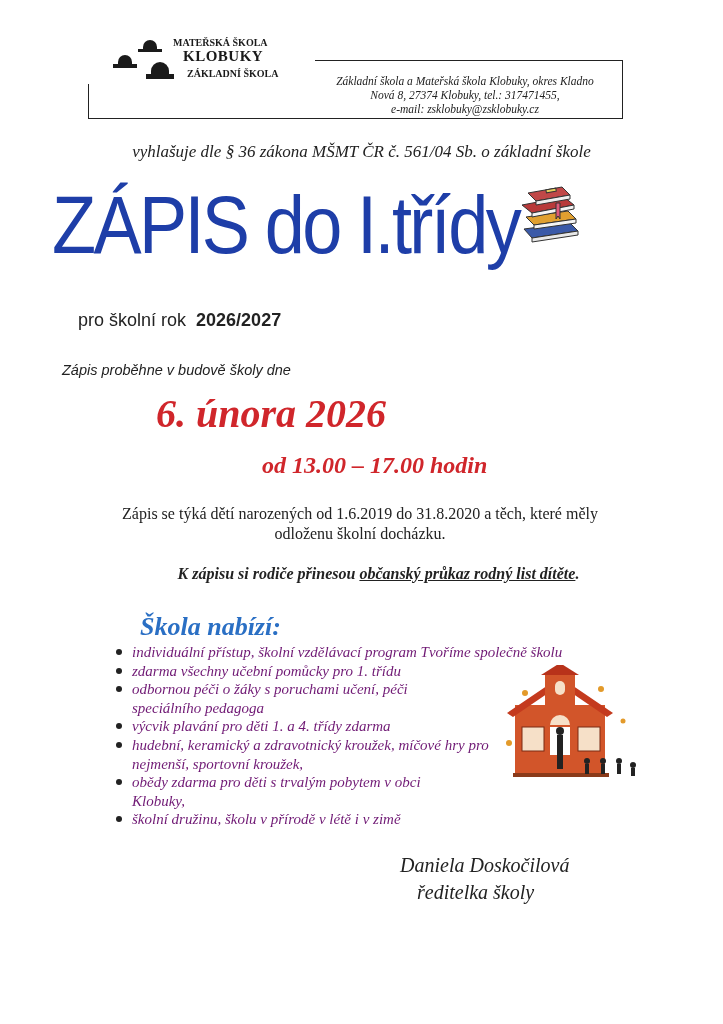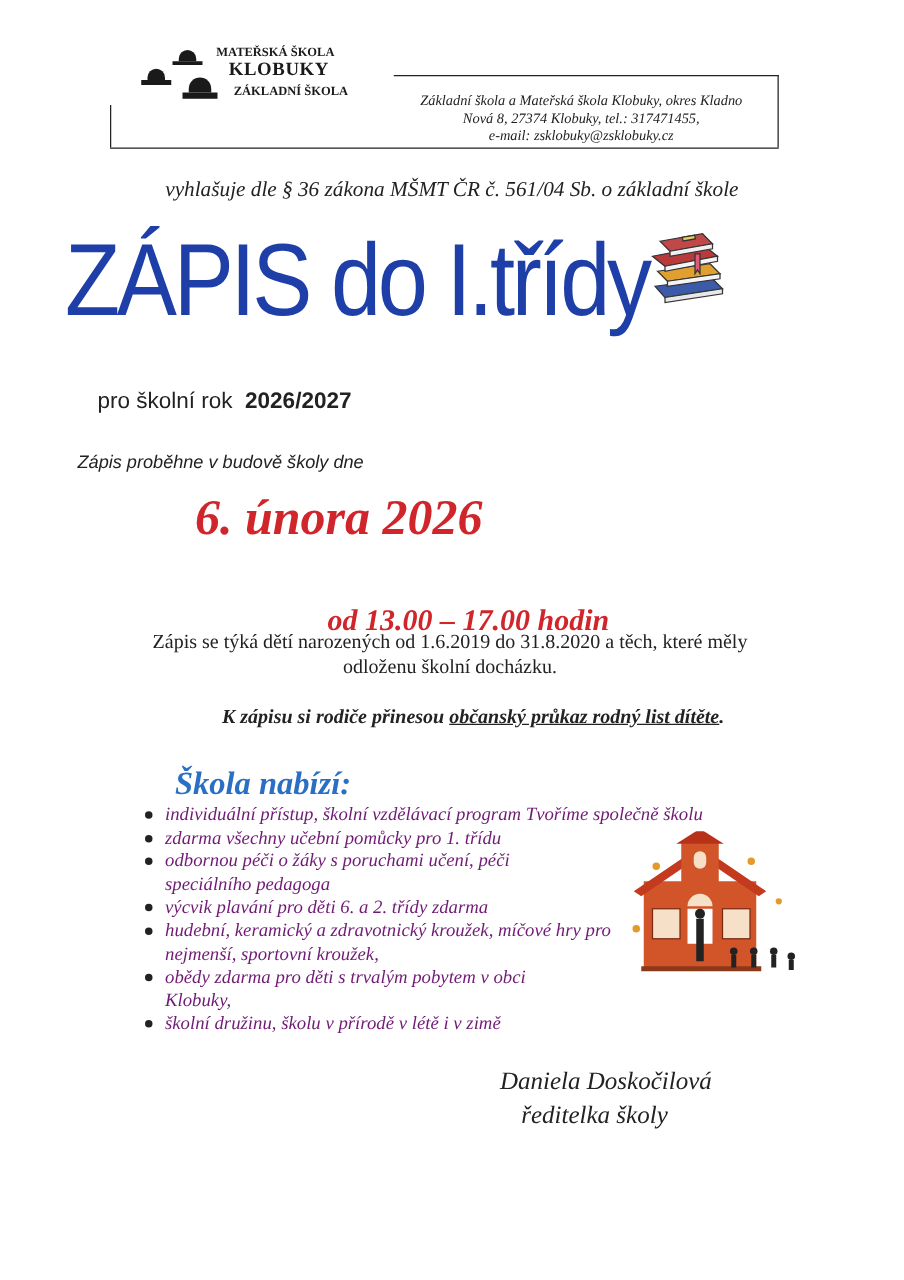--- a/index.html
+++ b/index.html
@@ -21,21 +21,21 @@
 
   .headline { left:52px; top:175px; font-family:"Liberation Sans", sans-serif; font-size:82px; color:#1e3ea8; letter-spacing:-3px; transform:scaleX(0.88); transform-origin:left top; white-space:nowrap; line-height:100px; }
   .books { left:516px; top:183px; width:70px; height:62px; }
 
   .school-year { left:78px; top:310px; font-family:"Liberation Sans", sans-serif; font-size:18px; color:#222; }
   .school-year b { font-weight:bold; }
 
   .held-in { left:62px; top:362px; font-family:"Liberation Sans", sans-serif; font-style:italic; font-size:14.5px; color:#222; }
 
   .date { left:156px; top:390px; font-style:italic; font-weight:bold; font-size:40px; color:#d0262b; white-space:nowrap; }
-  .time { left:262px; top:452px; font-style:italic; font-weight:bold; font-size:24px; color:#d0262b; white-space:nowrap;margin-top:32px; }
+  .time { left:262px; top:452px; font-style:italic; font-weight:bold; font-size:24px; color:#d0262b; white-space:nowrap; }
 
   .eligibility { left:60px; width:600px; top:504px; text-align:center; font-size:16px; line-height:20px; color:#222; }
 
   .bring { left:0; width:723px; top:565px; text-align:center; font-size:16px; font-style:italic; font-weight:bold; color:#222;padding-left:17px; }
   .bring u { text-decoration:underline; }
 
   .offers-title { left:140px; top:612px; font-style:italic; font-weight:bold; font-size:26px; color:#2a6fc4; }
 
   .offers { left:112px; top:643px; width:500px; margin:0; padding:0; list-style:none; font-style:italic; font-size:15px; line-height:18.6px; color:#701a75; }
   .offers li { position:relative; padding-left:20px; }
@@ -112,21 +112,21 @@
 
 <div class="abs bring">
   <span>K zápisu si rodiče přinesou </span><u>občanský průkaz  rodný list dítěte</u><span>.</span>
 </div>
 
 <div class="abs offers-title">Škola nabízí:</div>
 <ul class="abs offers">
   <li><span class="bullet"></span><span>individuální přístup, školní vzdělávací program Tvoříme společně školu</span></li>
   <li><span class="bullet"></span><span>zdarma všechny učební pomůcky pro 1. třídu</span></li>
   <li style="width:330px;"><span class="bullet"></span><span>odbornou péči o žáky s poruchami učení, péči speciálního pedagoga</span></li>
-  <li><span class="bullet"></span><span>výcvik plavání pro děti 6. a 2. třídy zdarma</span></li>
+  <li><span class="bullet"></span><span>výcvik plavání pro děti 1. a 4. třídy zdarma</span></li>
   <li style="width:385px;"><span class="bullet"></span><span>hudební, keramický a zdravotnický kroužek, míčové hry pro nejmenší, sportovní kroužek,</span></li>
   <li style="width:330px;"><span class="bullet"></span><span>obědy zdarma pro děti s trvalým pobytem v obci Klobuky,</span></li>
   <li><span class="bullet"></span><span>školní družinu, školu v přírodě v létě i v zimě</span></li>
 </ul>
 
 <svg class="abs schoolhouse" viewBox="0 0 140 120">
   <rect x="10" y="40" width="90" height="70" fill="#d2552a"></rect>
   <polygon points="2,48 55,12 108,48 102,52 55,20 8,52" fill="#c43a1e"></polygon>
   <rect x="40" y="8" width="30" height="34" fill="#d2552a"></rect>
   <polygon points="36,10 55,-2 74,10" fill="#b8321a"></polygon>

